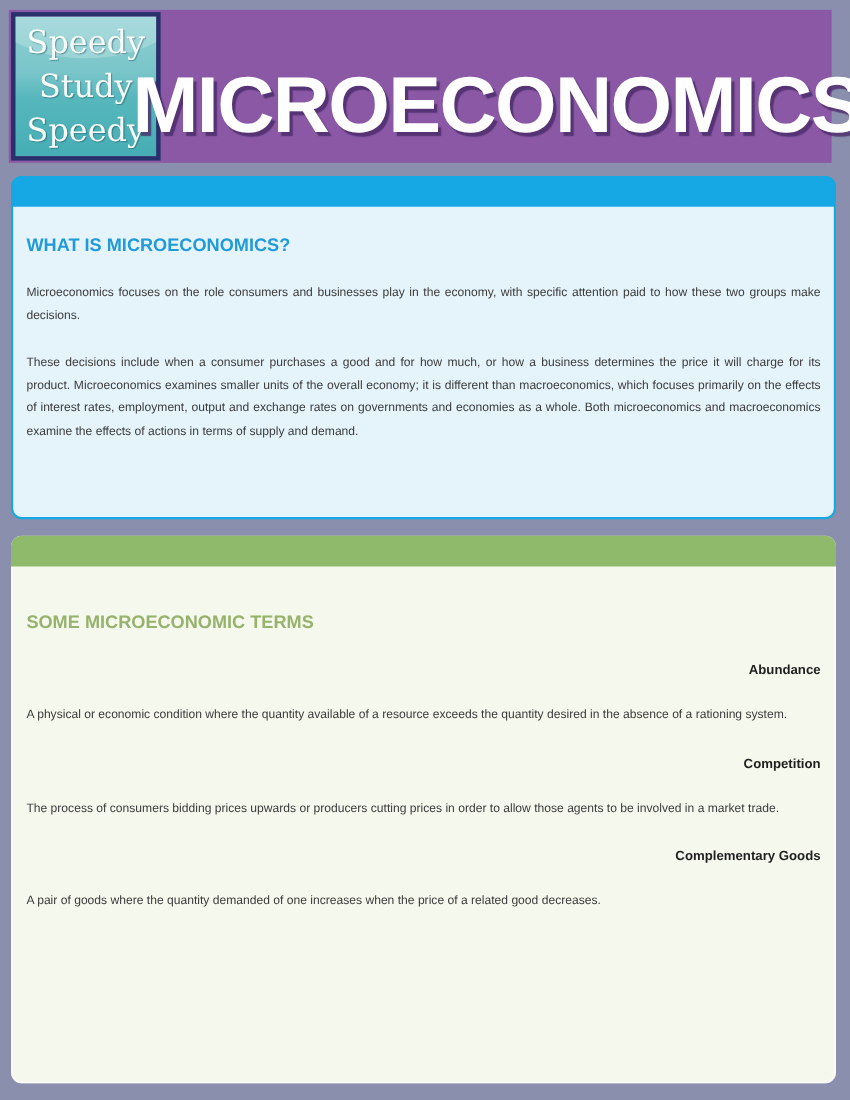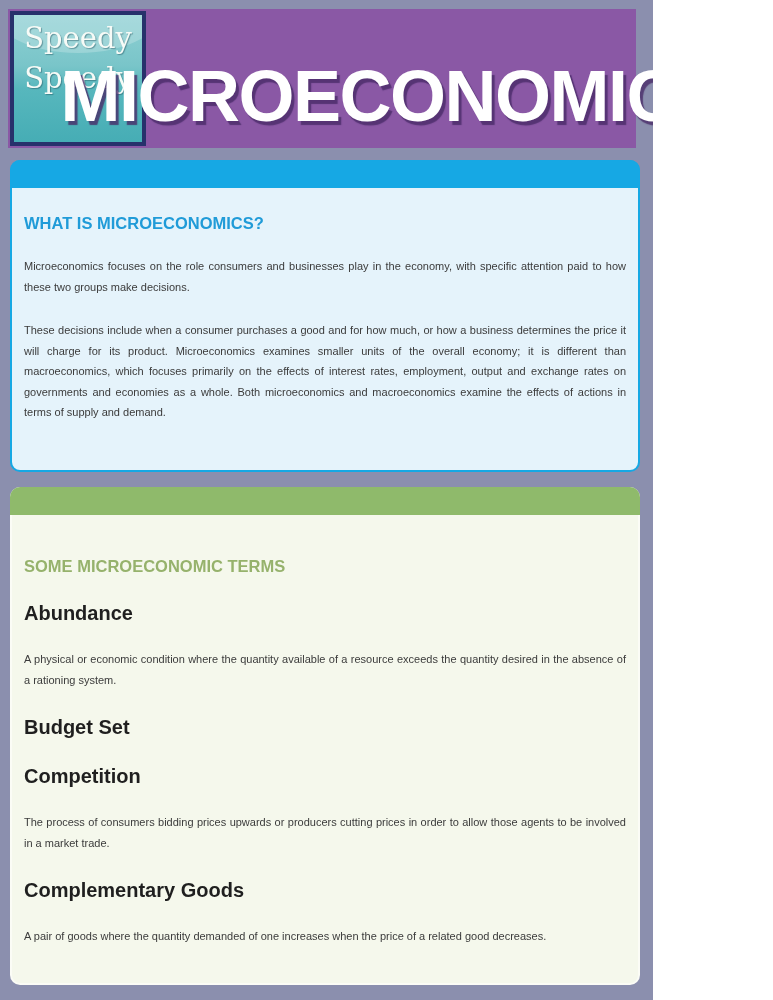--- a/index.html
+++ b/index.html
@@ -3,21 +3,21 @@
 <meta charset="utf-8">
 <style>
   html, body { margin: 0; padding: 0; }
   body {
     width: 773px; height: 1000px;
     font-family: "Liberation Sans", sans-serif;
     -webkit-font-smoothing: antialiased;
   }
   .page {
     position: relative;
-    width: 653px; height: 1000px;
+    width: 773px; height: 1000px;
     background: #8b8fae;
     overflow: hidden;
   }
 
   
   .header-band {
     position: relative;
     margin: 9px 17px 0 8px;
     height: 139px;
     background: #8a58a5;
@@ -105,36 +105,38 @@
 
   .card p {
     margin: 23px 0 0 0;
     font-size: 11px;
     line-height: 20.5px;
     color: #3b3b3b;
     text-align: justify;
   }
   .term-name {
     margin: 26px 0 0 0;
-    font-size: 20px;
+    font-size: 12px;
     font-weight: bold;
     color: #1f1f1f;
+    text-align: right;
   }
   .term-def { margin-top: 24px !important; }
 </style>
 </head>
 <body>
 
 <div class="page" style="background: rgb(139, 143, 174);">
 
   <div class="header-band" style="background: rgb(138, 88, 165);">
     <div class="logo" style="border-color: rgb(39, 49, 107);">
       <div class="logo-gloss"></div>
       <div class="logo-text">
         <div>Speedy</div>
+        <div>Study</div>
         <div>Speedy</div>
       </div>
     </div>
     <div class="title-wrap">
       <div class="page-title">MICROECONOMICS</div>
     </div>
   </div>
 
   <div class="card card-blue" style="background: rgb(229, 243, 251); border-color: rgb(22, 168, 228);">
     <div class="bar bar-blue" style="background: rgb(22, 168, 228);"></div>
@@ -146,21 +148,20 @@
   </div>
 
   <div class="card card-green" style="background: rgb(245, 248, 236);">
     <div class="bar bar-green" style="background: rgb(143, 186, 107);"></div>
     <div class="card-body">
       <h2 class="heading-green" style="color: rgb(150, 178, 108);">SOME MICROECONOMIC TERMS</h2>
 
       <h3 class="term-name">Abundance</h3>
       <p class="term-def">A physical or economic condition where the quantity available of a resource exceeds the quantity desired in the absence of a rationing system.</p>
 
-      <h3 class="term-name">Budget Set</h3>
 
       <h3 class="term-name">Competition</h3>
       <p class="term-def">The process of consumers bidding prices upwards or producers cutting prices in order to allow those agents to be involved in a market trade.</p>
 
       <h3 class="term-name">Complementary Goods</h3>
       <p class="term-def">A pair of goods where the quantity demanded of one increases when the price of a related good decreases.</p>
     </div>
   </div>
 
 </div>

